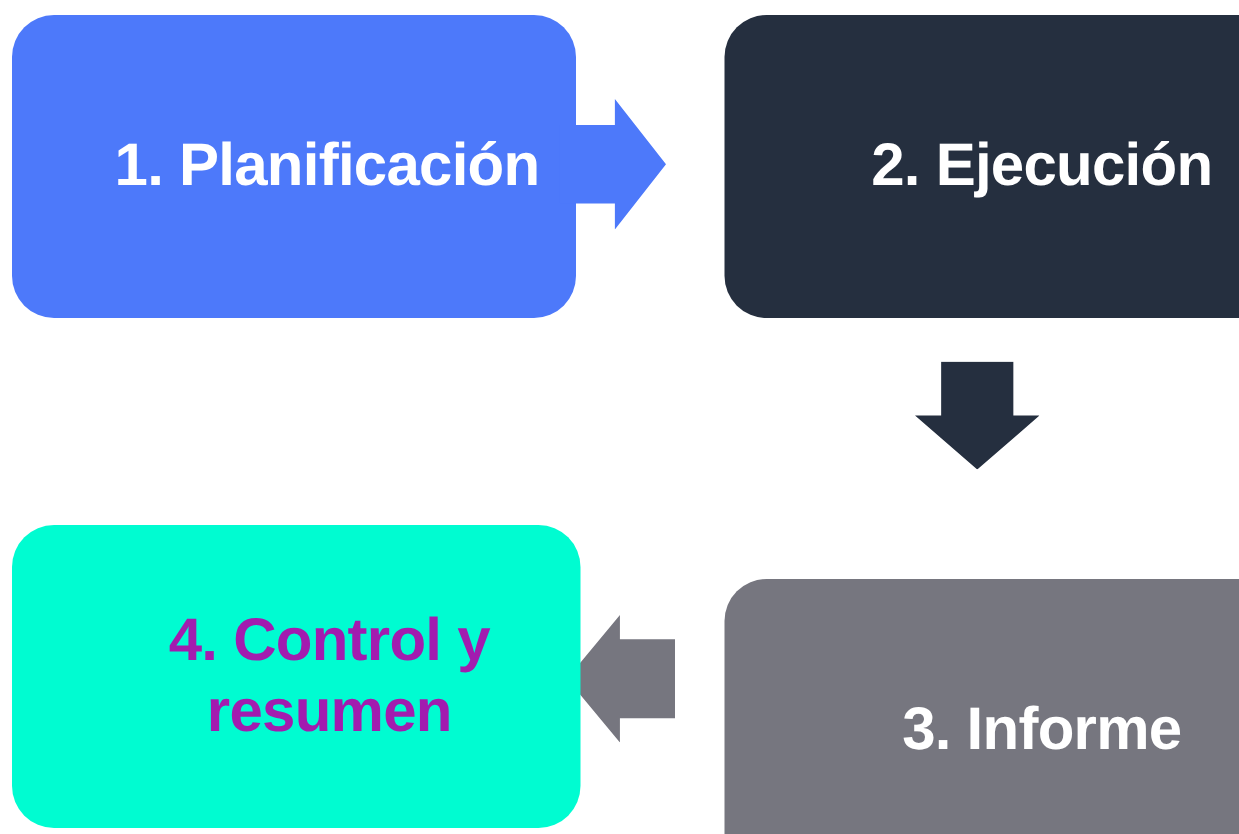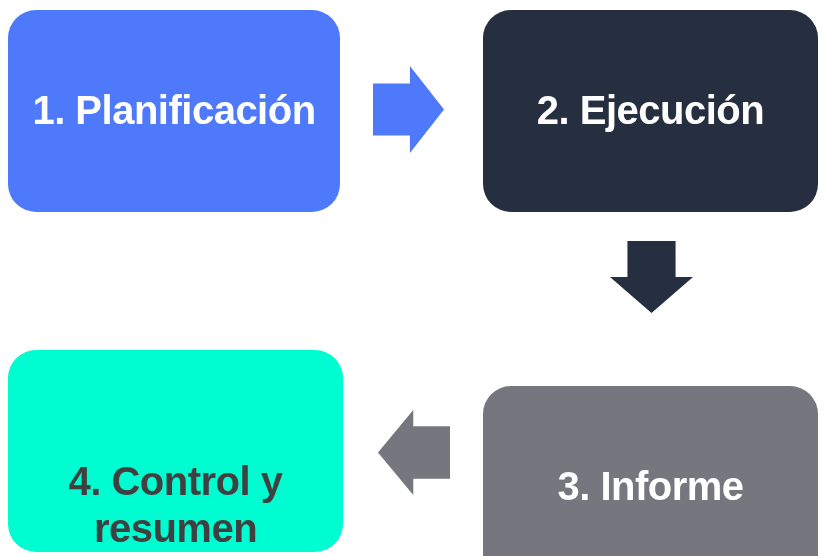--- a/index.html
+++ b/index.html
@@ -17,20 +17,21 @@
   }
   .step-box {
     position: absolute;
     width: 335px;
     height: 202px;
     border-radius: 28px;
     display: flex;
     align-items: center;
     justify-content: center;
     text-align: center;
+    padding-left: 44px;
   }
   .step-label {
     font-weight: bold;
     font-size: 40px;
     line-height: 1.18;
     letter-spacing: -0.5px;
     max-width: 295px;
   }
   #box-1 { left: 8px;   top: 10px;  width: 332px; }
   #box-2 { left: 483px; top: 10px;  }
@@ -67,17 +68,17 @@
   </div>
 
   <div id="arrow-down" class="block-arrow" style="background: rgb(37, 47, 63);"></div>
 
   <div id="box-3" class="step-box" style="background: rgb(118, 118, 127); color: rgb(255, 255, 255); margin-top: 36px;">
     <span class="step-label">3. Informe</span>
   </div>
 
   <div id="arrow-left" class="block-arrow" style="background: rgb(118, 118, 127);"></div>
 
-  <div id="box-4" class="step-box" style="background: rgb(0, 252, 209); color: #404040; align-items: flex-end;">
+  <div id="box-4" class="step-box" style="background: rgb(0, 252, 209); color: #a21caf;">
     <span class="step-label">4. Control y resumen</span>
   </div>
 
 </div>
 
 </body></html>

